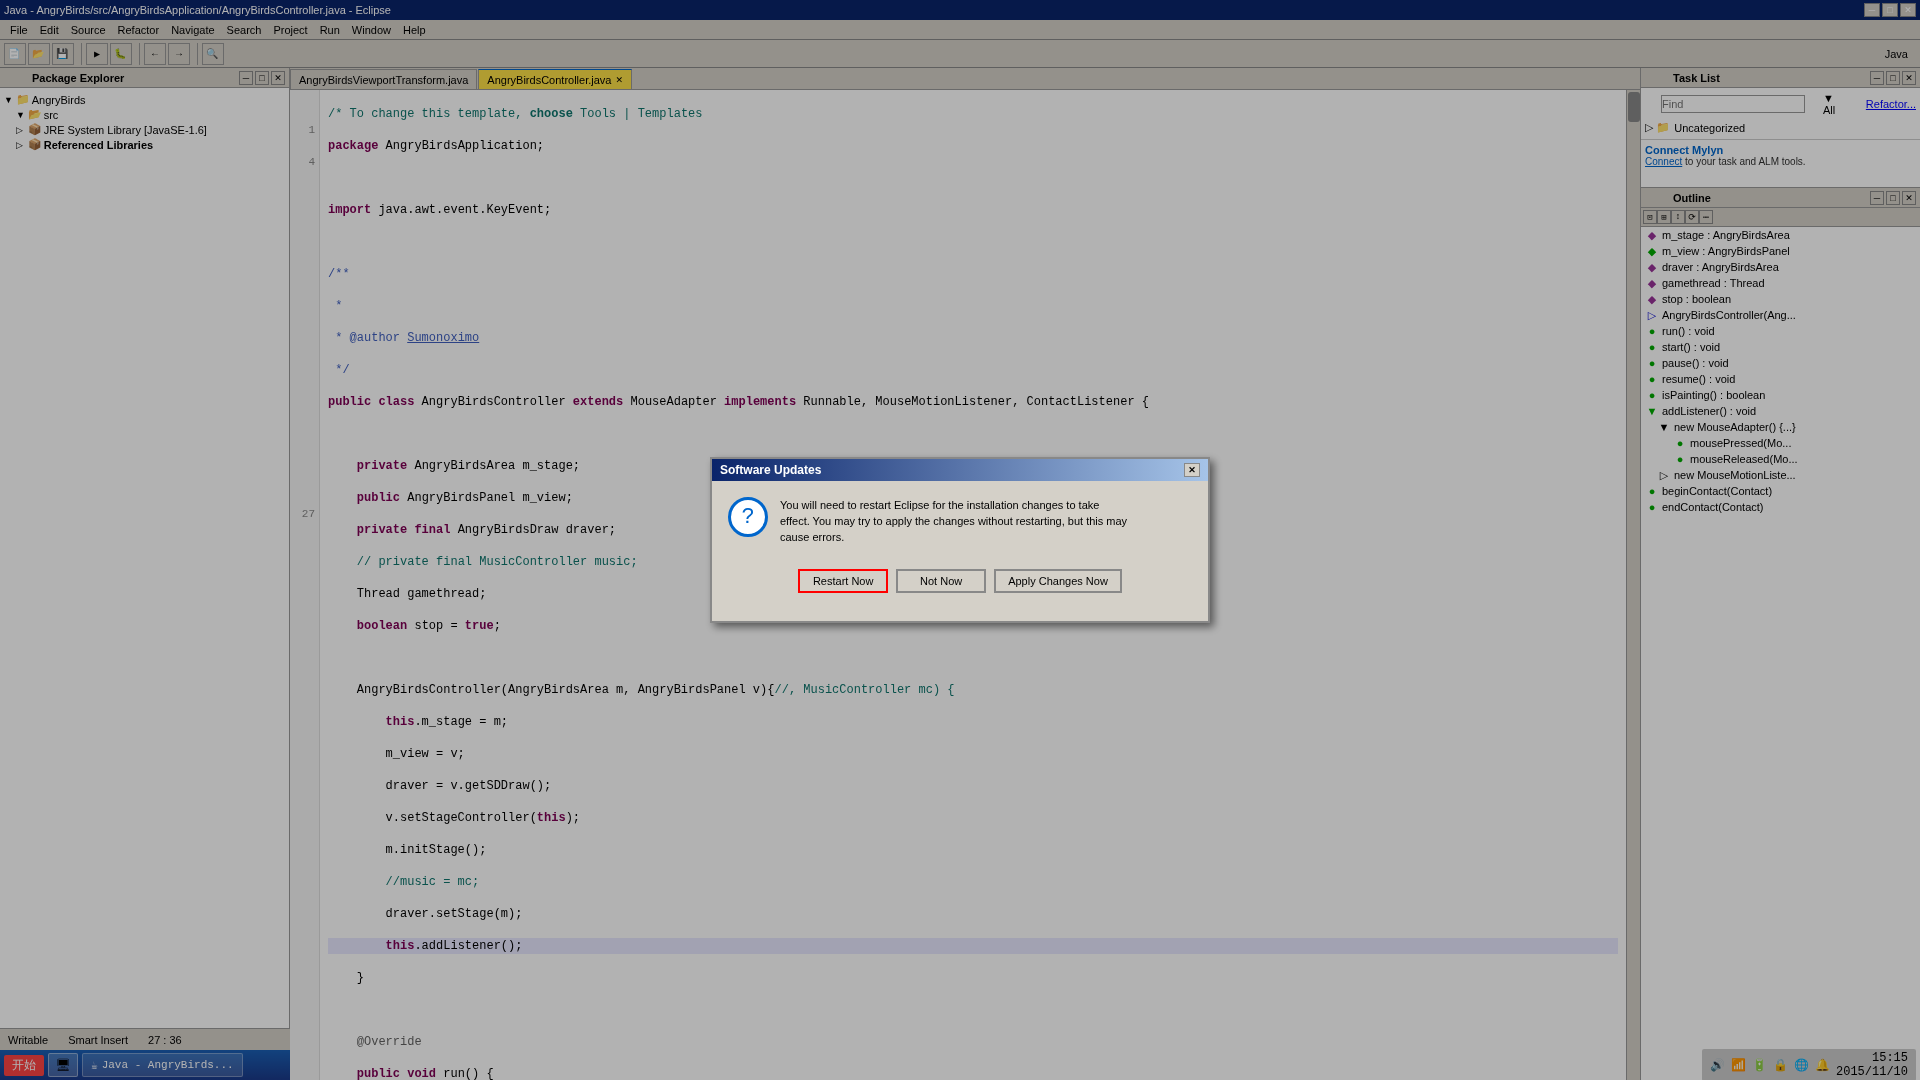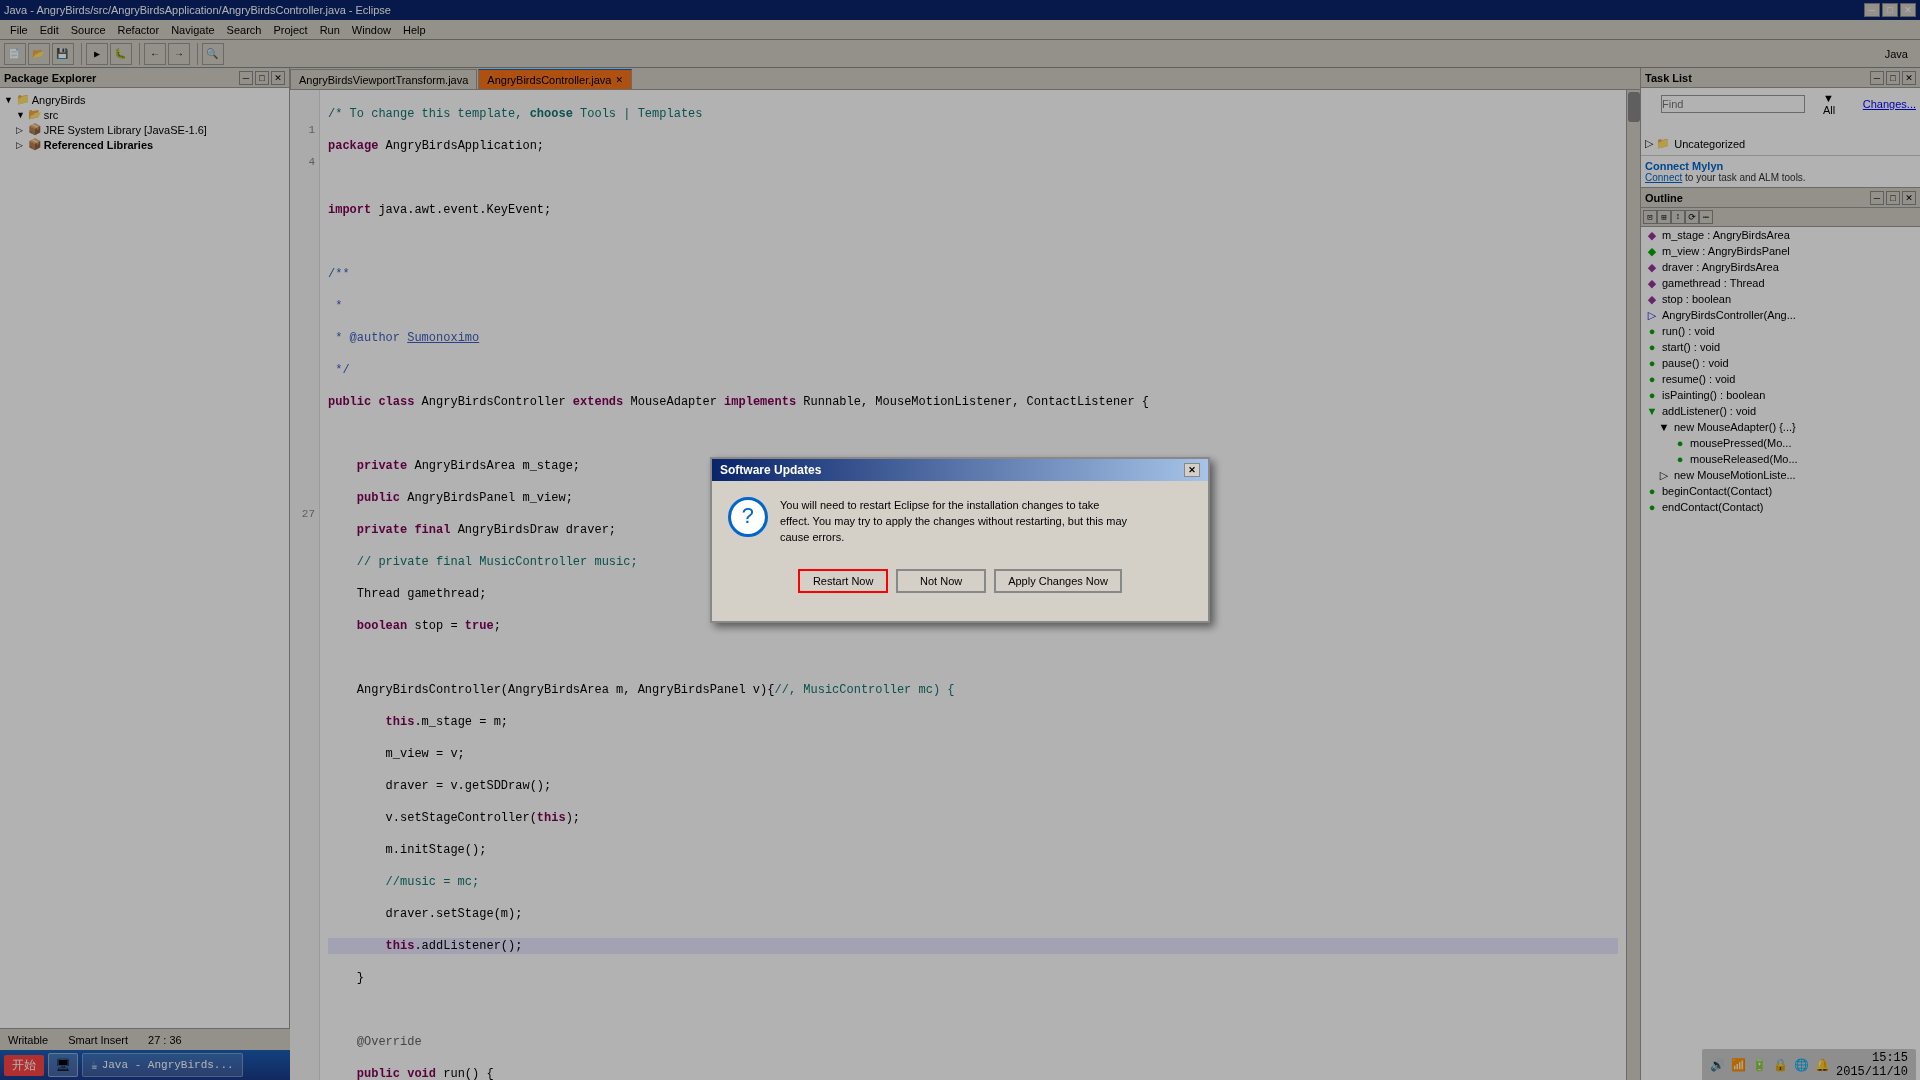--- a/index.html
+++ b/index.html
@@ -87,21 +87,21 @@
     .panel-title-bar {
       background: #d4d0c8;
       height: 20px;
       display: flex;
       align-items: center;
       padding: 0 4px;
       font-size: 11px;
       font-family: Arial, sans-serif;
       border-bottom: 1px solid #999;
     }
-    .panel-title { flex: 1; font-weight: bold; }
+    .panel-title { flex: 1; font-weight: bold; margin-left: 28px; }
     .panel-btns { display: flex; gap: 2px; }
     .panel-btn { width: 14px; height: 14px; background: #d4d0c8; border: 1px solid #888; font-size: 9px; display: flex; align-items: center; justify-content: center; cursor: pointer; }
 
     .tree-view { flex: 1; overflow: auto; padding: 4px; font-size: 11px; font-family: Arial, sans-serif; }
     .tree-item { display: flex; align-items: center; padding: 1px 0; cursor: pointer; }
     .tree-expand { width: 12px; display: inline-block; font-size: 9px; }
     .folder-icon { color: #ffcc00; }
     .lib-icon { color: #0066cc; }
 
     
@@ -125,21 +125,21 @@
       border: 1px solid #999;
       border-bottom: none;
       font-size: 11px;
       font-family: Arial, sans-serif;
       display: flex;
       align-items: center;
       gap: 4px;
       cursor: pointer;
       margin-right: 1px;
     }
-    .tab.active { background: #f97316; border-top: 1px solid #0066cc; }
+    .tab.active { background: #fde047; border-top: 1px solid #0066cc; }
     .tab-close { font-size: 9px; cursor: pointer; }
 
     .editor-content {
       flex: 1;
       overflow: auto;
       position: relative;
       background: white;
     }
     .code-area {
       display: flex;
@@ -543,24 +543,24 @@
         <div class="mylyn-panel">
           <div class="panel-title-bar">
             <span class="panel-title">Task List</span>
             <div class="panel-btns">
               <div class="panel-btn">─</div>
               <div class="panel-btn">□</div>
               <div class="panel-btn">✕</div>
             </div>
           </div>
           <div style="padding:4px; font-size:11px; font-family:Arial;">
-            <div style="display:flex; align-items:center; gap:18px; margin-bottom:20px;padding-left:16px;">
+            <div style="display:flex; align-items:center; gap:18px; margin-bottom:4px;padding-left:16px;">
               <input type="text" style="flex: 1 1 0%; height: 18px; font-size: 11px; border: 1px solid rgb(153, 153, 153);" placeholder="Find">
               <span style="cursor:pointer;">▼ All</span>
-              <span style="cursor:pointer; color:blue; text-decoration:underline;">Changes...</span>
+              <span style="cursor:pointer; color:blue; text-decoration:underline;">Refactor...</span>
             </div>
             <div class="tree-item">
               <span>▷ 📁</span>
               <span style="margin-left:4px;">Uncategorized</span>
             </div>
           </div>
           <div style="padding:4px; font-size:11px; font-family:Arial; border-top:1px solid #ccc;">
             <div style="font-weight:bold; color:#0066cc;">Connect Mylyn</div>
             <div style="font-size:10px; color:#333;">
               <span style="color:#0066cc; text-decoration:underline; cursor:pointer;">Connect</span> to your task and ALM tools.

